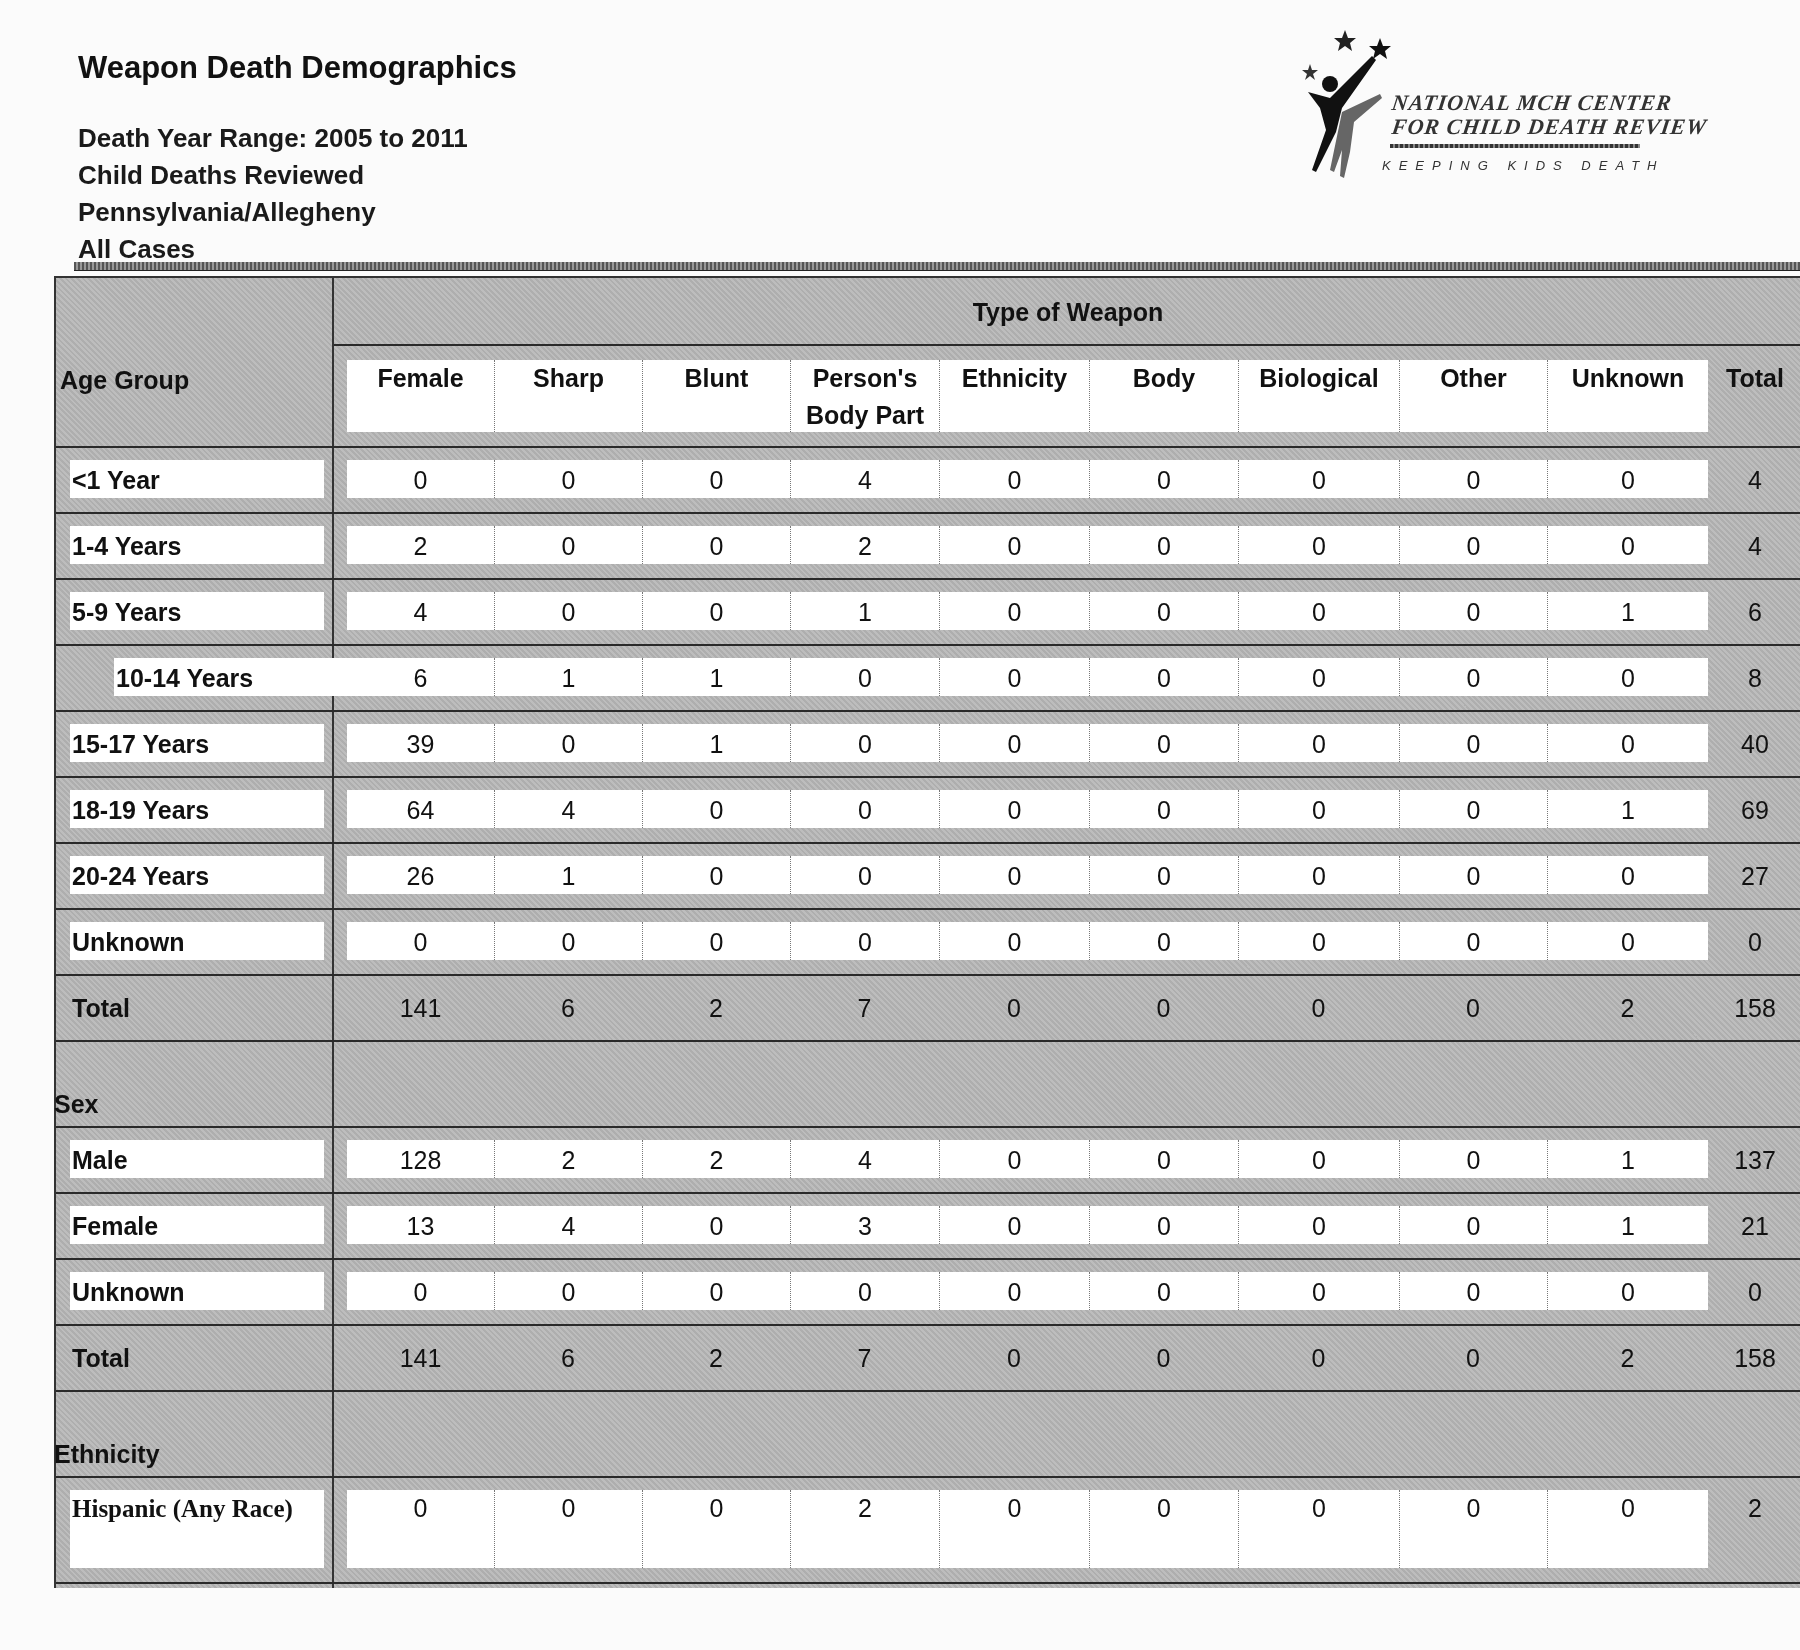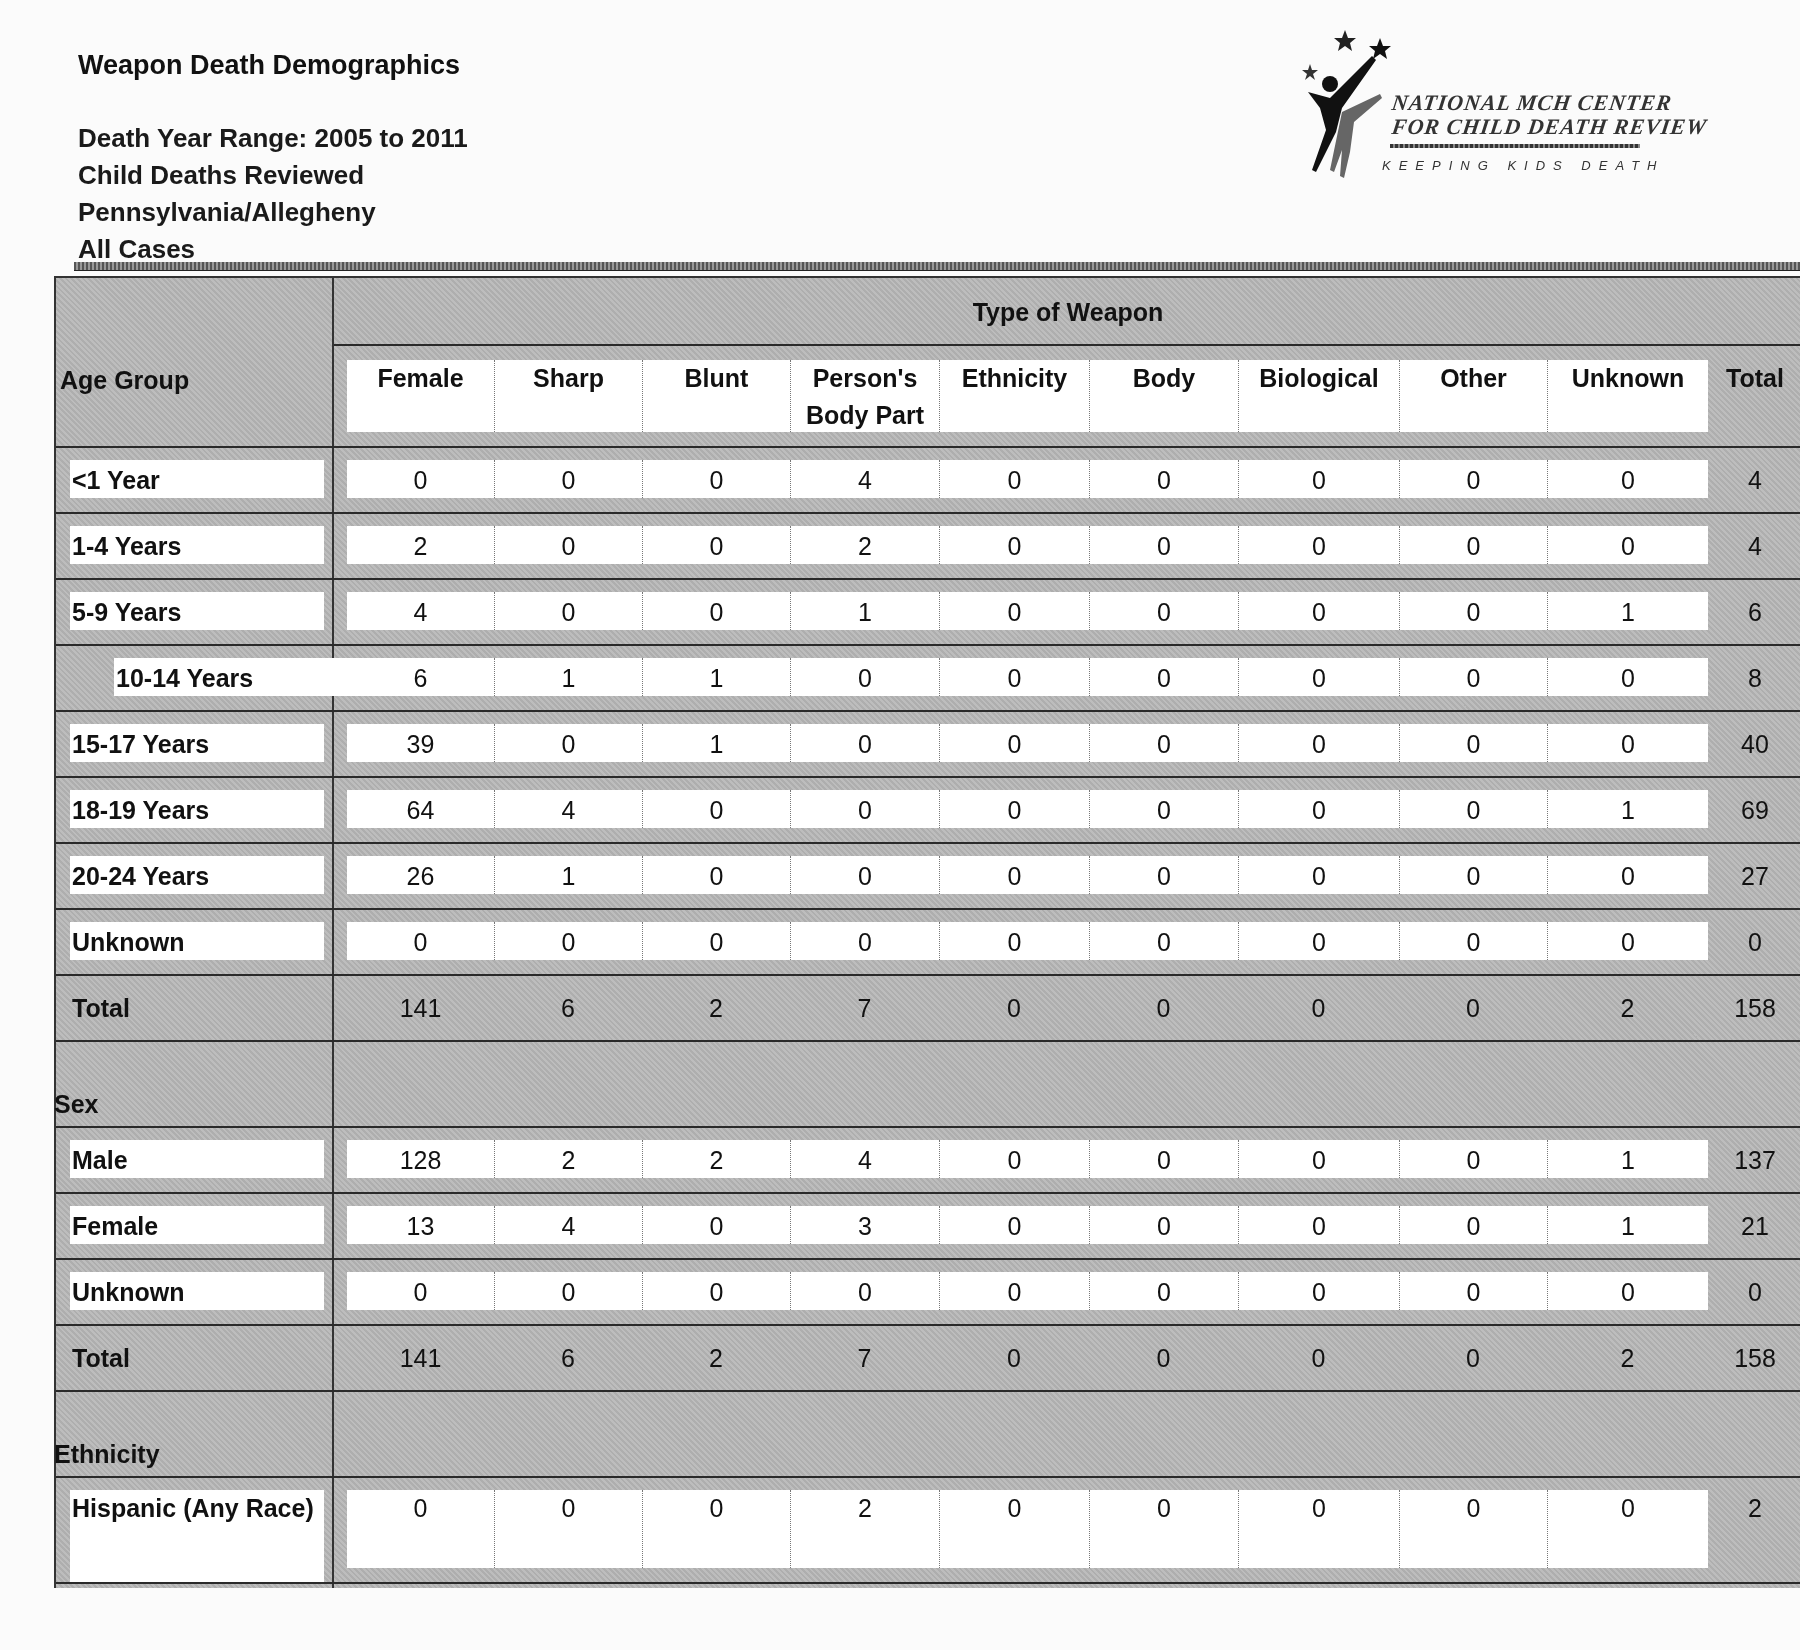--- a/index.html
+++ b/index.html
@@ -2,21 +2,21 @@
 <html><head>
 <meta charset="utf-8">
 <style>
   html, body { margin:0; padding:0; }
   body {
     width:1800px; height:1650px; overflow:hidden; position:relative;
     background:#fbfbfb;
     font-family:"Liberation Sans", "DejaVu Sans", sans-serif;
     color:#111;
   }
-  .hdr-title { position:absolute; left:78px; top:50px; font-size:27px; font-weight:bold; }
+  .hdr-title { position:absolute; left:78px; top:50px; font-size:31px; font-weight:bold; }
   .hdr-lines { position:absolute; left:78px; top:120px; font-size:26px; line-height:37px; font-weight:bold; color:#1a1a1a; }
   .hdr-lines div { white-space:nowrap; }
   .rule {
     position:absolute; left:74px; top:262px; width:1726px; height:8px;
     background:repeating-linear-gradient(90deg,#555 0 2px,#999 2px 4px);
     border-bottom:1px solid #222;
   }
   
   .logo { position:absolute; left:1290px; top:22px; width:380px; height:160px; }
   .logo svg { position:absolute; left:0; top:0; }
@@ -47,21 +47,21 @@
   .colhead {
     position:absolute; top:82px; height:72px; font-size:25px; font-weight:bold;
     text-align:center; line-height:37px; border-left:1px dotted #777; box-sizing:border-box;
   }
   .colhead.first { border-left:none; }
   .colhead.total { border-left:none; }
   .row-label {
     position:absolute; left:14px; width:254px; height:38px; background:#fff;
     font-size:25px; font-weight:bold; line-height:40px; padding-left:2px; box-sizing:border-box; white-space:nowrap;
   }
-  .row-label.tall { height:94px; line-height:37px; white-space:normal; }
+  .row-label.tall { height:78px; line-height:37px; white-space:normal;font-family:Liberation Serif, serif; }
   .row-label.plain { background:transparent; }
   .cells-band { position:absolute; left:291px; width:1361px; height:38px; background:#fff; }
   .cells-band.tall { height:78px; }
   .cell {
     position:absolute; height:38px; font-size:25px; text-align:center; line-height:40px;
     border-left:1px dotted #777; box-sizing:border-box;
   }
   .cell.first { border-left:none; }
   .cell.total { border-left:none; }
   .cell.tall { height:78px; line-height:36px; }

